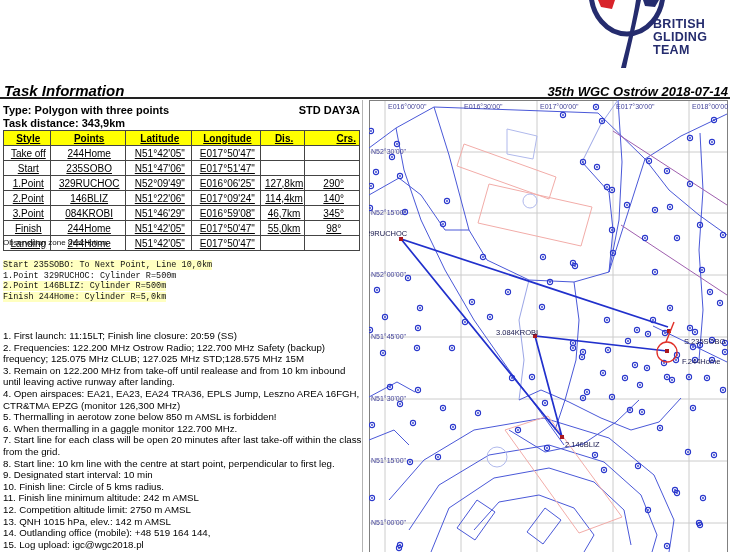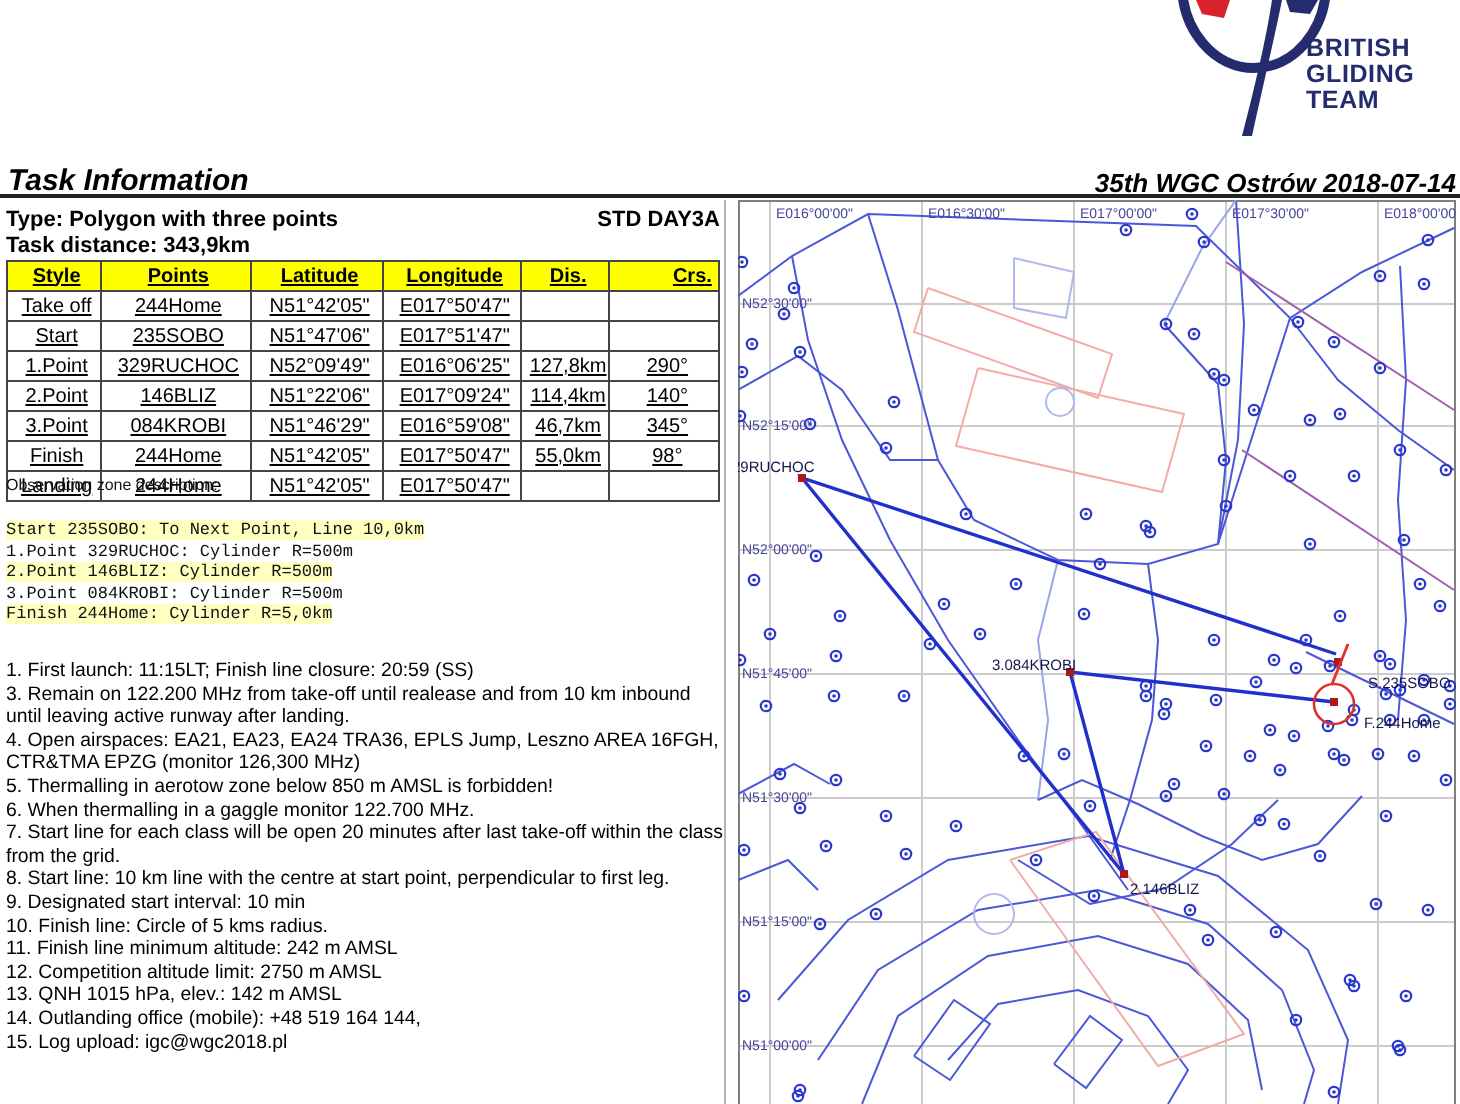--- a/index.html
+++ b/index.html
@@ -124,27 +124,27 @@
       </tr>
     </tbody>
 </table>
 
 <div class="abs" id="obs-zone">
   <div id="obs-heading">Observation zone description:</div>
   <div id="obs-lines">
       <div class="obs-line"><span class="hl">Start 235SOBO: To Next Point, Line 10,0km</span></div>
       <div class="obs-line"><span>1.Point 329RUCHOC: Cylinder R=500m</span></div>
       <div class="obs-line"><span class="hl">2.Point 146BLIZ: Cylinder R=500m</span></div>
-      <div class="obs-line"><span>3.Point 084KROBI: Cylinder R=500m</span></div>
       <div class="obs-line"><span class="hl">Finish 244Home: Cylinder R=5,0km</span></div>
     </div>
 </div>
 
 <div class="abs" id="notes">
     <div>1. First launch: 11:15LT; Finish line closure: 20:59 (SS)</div>
+    <div>2. Frequencies: 122.200 MHz Ostrow Radio; 122.700 MHz Safety (backup) frequency; 125.075 MHz CLUB; 127.025 MHz STD;128.575 MHz 15M</div>
     <div>3. Remain on 122.200 MHz from take-off until realease and from 10 km inbound until leaving active runway after landing.</div>
     <div>4. Open airspaces: EA21, EA23, EA24 TRA36, EPLS Jump, Leszno AREA 16FGH, CTR&amp;TMA EPZG (monitor 126,300 MHz)</div>
     <div>5. Thermalling in aerotow zone below 850 m AMSL is forbidden!</div>
     <div>6. When thermalling in a gaggle monitor 122.700 MHz.</div>
     <div>7. Start line for each class will be open 20 minutes after last take-off within the class from the grid.</div>
     <div>8. Start line: 10 km line with the centre at start point, perpendicular to first leg.</div>
     <div>9. Designated start interval: 10 min</div>
     <div>10. Finish line: Circle of 5 kms radius.</div>
     <div>11. Finish line minimum altitude: 242 m AMSL</div>
     <div>12. Competition altitude limit: 2750 m AMSL</div>

